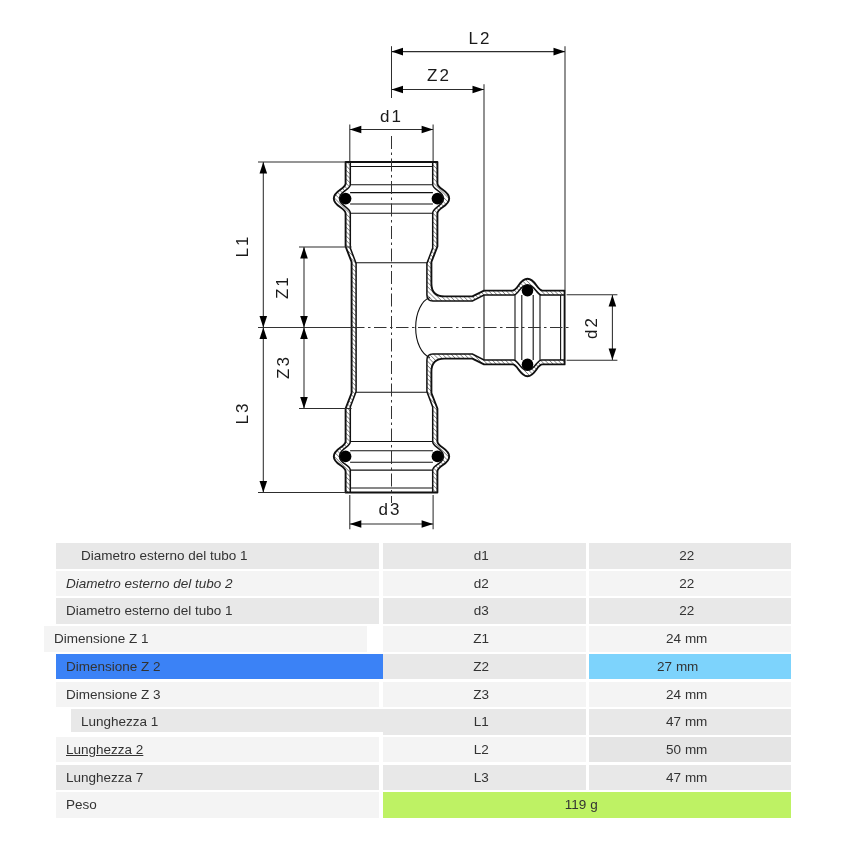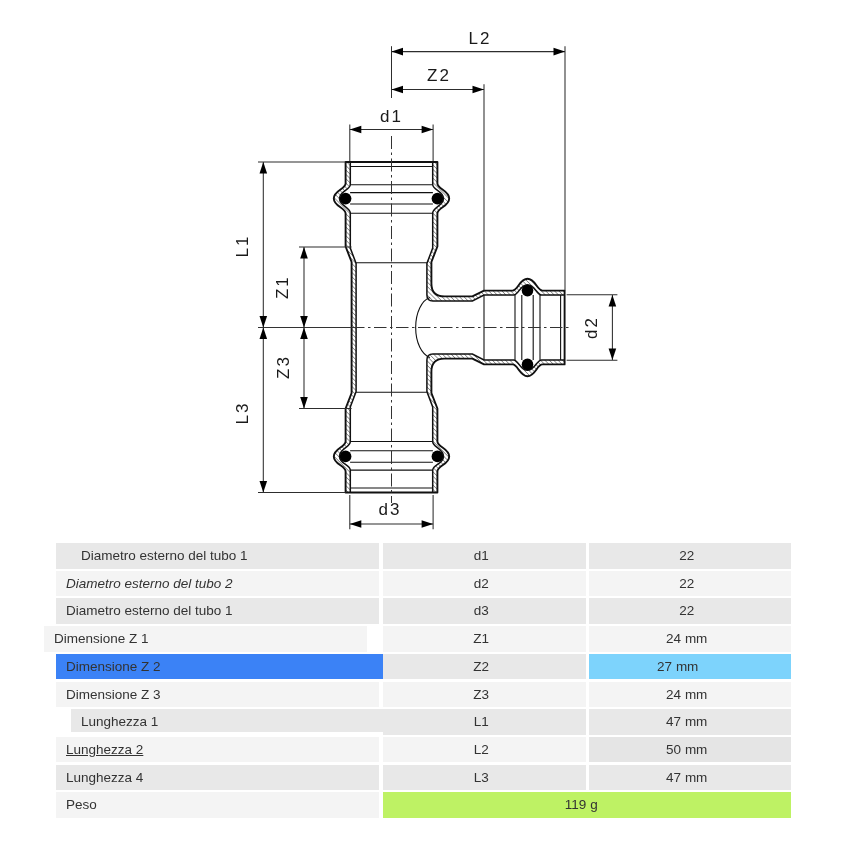--- a/index.html
+++ b/index.html
@@ -152,17 +152,17 @@
 <div style="position:absolute;left:589px;top:681.5px;width:201.5px;height:25.5px;background:#f4f4f4;line-height:25.5px;text-align:center;padding-right:6px;box-sizing:border-box;">24 mm</div>
 
 <div style="position:absolute;left:56px;top:709.2px;width:323px;height:23px;background:#e8e8e8;line-height:25.5px;padding-left:10px;box-sizing:border-box;margin-left:15px;">Lunghezza 1</div>
 <div style="position:absolute;left:383px;top:709.2px;width:202.5px;height:25.5px;background:#e8e8e8;line-height:25.5px;text-align:center;padding-right:6px;box-sizing:border-box;">L1</div>
 <div style="position:absolute;left:589px;top:709.2px;width:201.5px;height:25.5px;background:#e8e8e8;line-height:25.5px;text-align:center;padding-right:6px;box-sizing:border-box;">47 mm</div>
 
 <div style="position:absolute;left:56px;top:736.9px;width:323px;height:25.5px;background:#f4f4f4;line-height:25.5px;padding-left:10px;box-sizing:border-box;text-decoration:underline;">Lunghezza 2</div>
 <div style="position:absolute;left:383px;top:736.9px;width:202.5px;height:25.5px;background:#f4f4f4;line-height:25.5px;text-align:center;padding-right:6px;box-sizing:border-box;">L2</div>
 <div style="position:absolute;left:589px;top:736.9px;width:201.5px;height:25.5px;background:#e5e5e5;line-height:25.5px;text-align:center;padding-right:6px;box-sizing:border-box;">50 mm</div>
 
-<div style="position:absolute;left:56px;top:764.6px;width:323px;height:25.5px;background:#e8e8e8;line-height:25.5px;padding-left:10px;box-sizing:border-box;">Lunghezza 4</div>
+<div style="position:absolute;left:56px;top:764.6px;width:323px;height:25.5px;background:#e8e8e8;line-height:25.5px;padding-left:10px;box-sizing:border-box;">Lunghezza 7</div>
 <div style="position:absolute;left:383px;top:764.6px;width:202.5px;height:25.5px;background:#e8e8e8;line-height:25.5px;text-align:center;padding-right:6px;box-sizing:border-box;">L3</div>
 <div style="position:absolute;left:589px;top:764.6px;width:201.5px;height:25.5px;background:#e8e8e8;line-height:25.5px;text-align:center;padding-right:6px;box-sizing:border-box;">47 mm</div>
 
 <div style="position:absolute;left:56px;top:792.3px;width:323px;height:25.5px;background:#f4f4f4;line-height:25.5px;padding-left:10px;box-sizing:border-box;">Peso</div>
 <div style="position:absolute;left:383px;top:792.3px;width:407.5px;height:25.5px;background:#bef264;line-height:25.5px;text-align:center;padding-right:11px;box-sizing:border-box;">119 g</div>
 </body></html>

